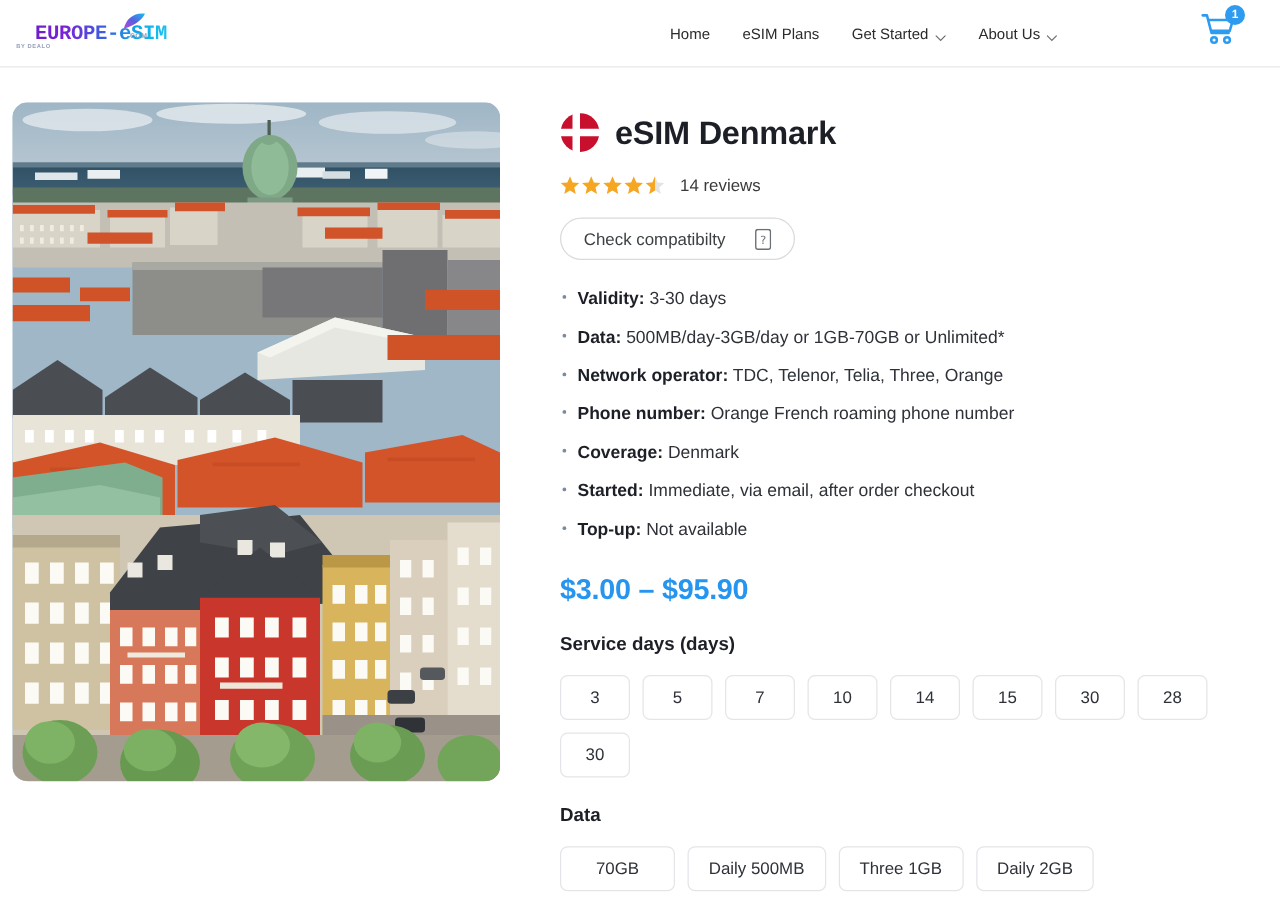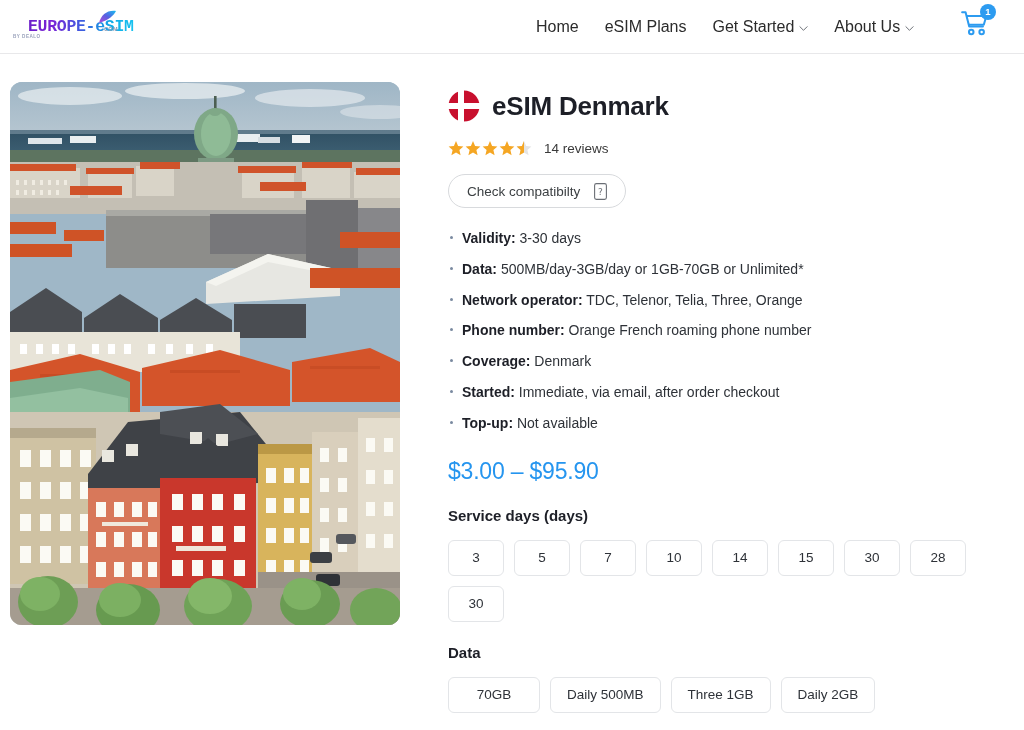--- a/index.html
+++ b/index.html
@@ -80,23 +80,23 @@
     position: absolute;
     left: 536px;
     top: 0;
     height: 54px;
     display: flex;
     align-items: center;
     gap: 26px;
   }
   .nav-item {
     display: flex;
-    align-items: center;
+    align-items: flex-end;
     gap: 5px;
-    font-size: 16px;
+    font-size: 12px;
     color: #2b2b2b;
     text-decoration: none;
     cursor: pointer;
     white-space: nowrap;
   }
   .chev {
     width: 9px;
     height: 9px;
     display: inline-block;
     position: relative;
@@ -190,21 +190,21 @@
   .stars svg { display: block; }
   .review-count {
     font-size: 13.5px;
     color: #3a3a3a;
   }
 
   .compat-btn {
     margin-top: 18px;
     display: inline-flex;
     align-items: center;
-    gap: 14px;
+    gap: 24px;
     height: 34px;
     padding: 0 18px;
     border: 1px solid #d8dadd;
     border-radius: 20px;
     background: #ffffff;
     font-size: 13.5px;
     color: #3c4043;
     cursor: pointer;
     font-family: "Liberation Sans", sans-serif;
   }
@@ -230,21 +230,21 @@
     width: 3px;
     height: 3px;
     border-radius: 50%;
     background: #7a8aa0;
   }
   .spec-label { font-weight: 700; color: #1d1f27; }
 
   .price {
     margin-top: 26px;
     font-size: 23px;
-    font-weight: 400;
+    font-weight: 700;
     color: #2595ef;
     letter-spacing: -0.2px;
   }
 
   .option-group { margin-top: 22px; }
   .option-label {
     font-size: 15px;
     font-weight: 700;
     color: #1d1f27;
     margin-bottom: 16px;

